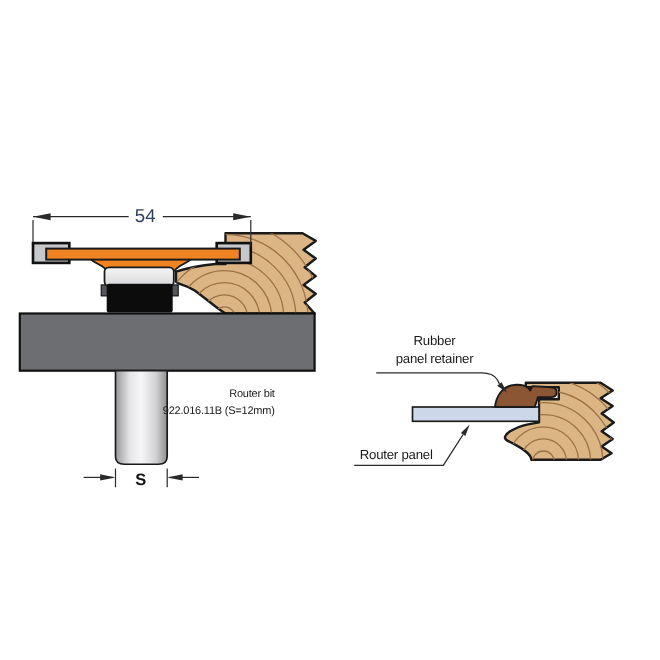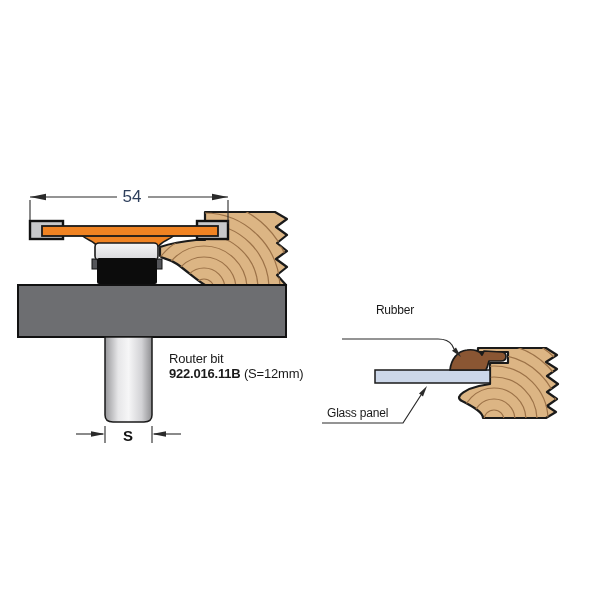--- a/index.html
+++ b/index.html
@@ -2,24 +2,24 @@
 <html><head>
 <meta charset="utf-8">
 <style>
   html,body{margin:0;padding:0;}
   body{
     width:600px;height:600px;position:relative;background:#ffffff;
     font-family:"Liberation Sans", sans-serif;color:#1a1a1a;overflow:hidden;
   }
   .stage-svg{position:absolute;left:0;top:0;}
   .caption{
-    position:absolute;left:169px;top:351px;font-size:13px;line-height:15px;
-    letter-spacing:-0.2px;white-space:nowrap;
+    position:absolute;left:148px;top:351px;font-size:10px;line-height:15px;
+    letter-spacing:-0.2px;white-space:nowrap;text-align:right;
   }
-  .caption .code{font-weight:bold;}
+  .caption .code{font-weight:normal;}
   .label{
     position:absolute;font-size:12px;line-height:16px;letter-spacing:-0.2px;
     white-space:nowrap;
   }
   #rubber-label{left:340px;top:302px;width:110px;text-align:center;}
   #glass-label{left:327px;top:405px;}
 </style>
 </head>
 <body>
 
@@ -124,14 +124,15 @@
 
 <div class="caption">
   <div>Router bit</div>
   <div>
     <span class="code">922.016.11B</span><span> (S=12mm)</span>
   </div>
 </div>
 
 <div class="label" id="rubber-label">
   <div>Rubber</div>
+  <div>panel retainer</div>
 </div>
-<div class="label" id="glass-label">Glass panel</div>
+<div class="label" id="glass-label">Router panel</div>
 
 </body></html>

